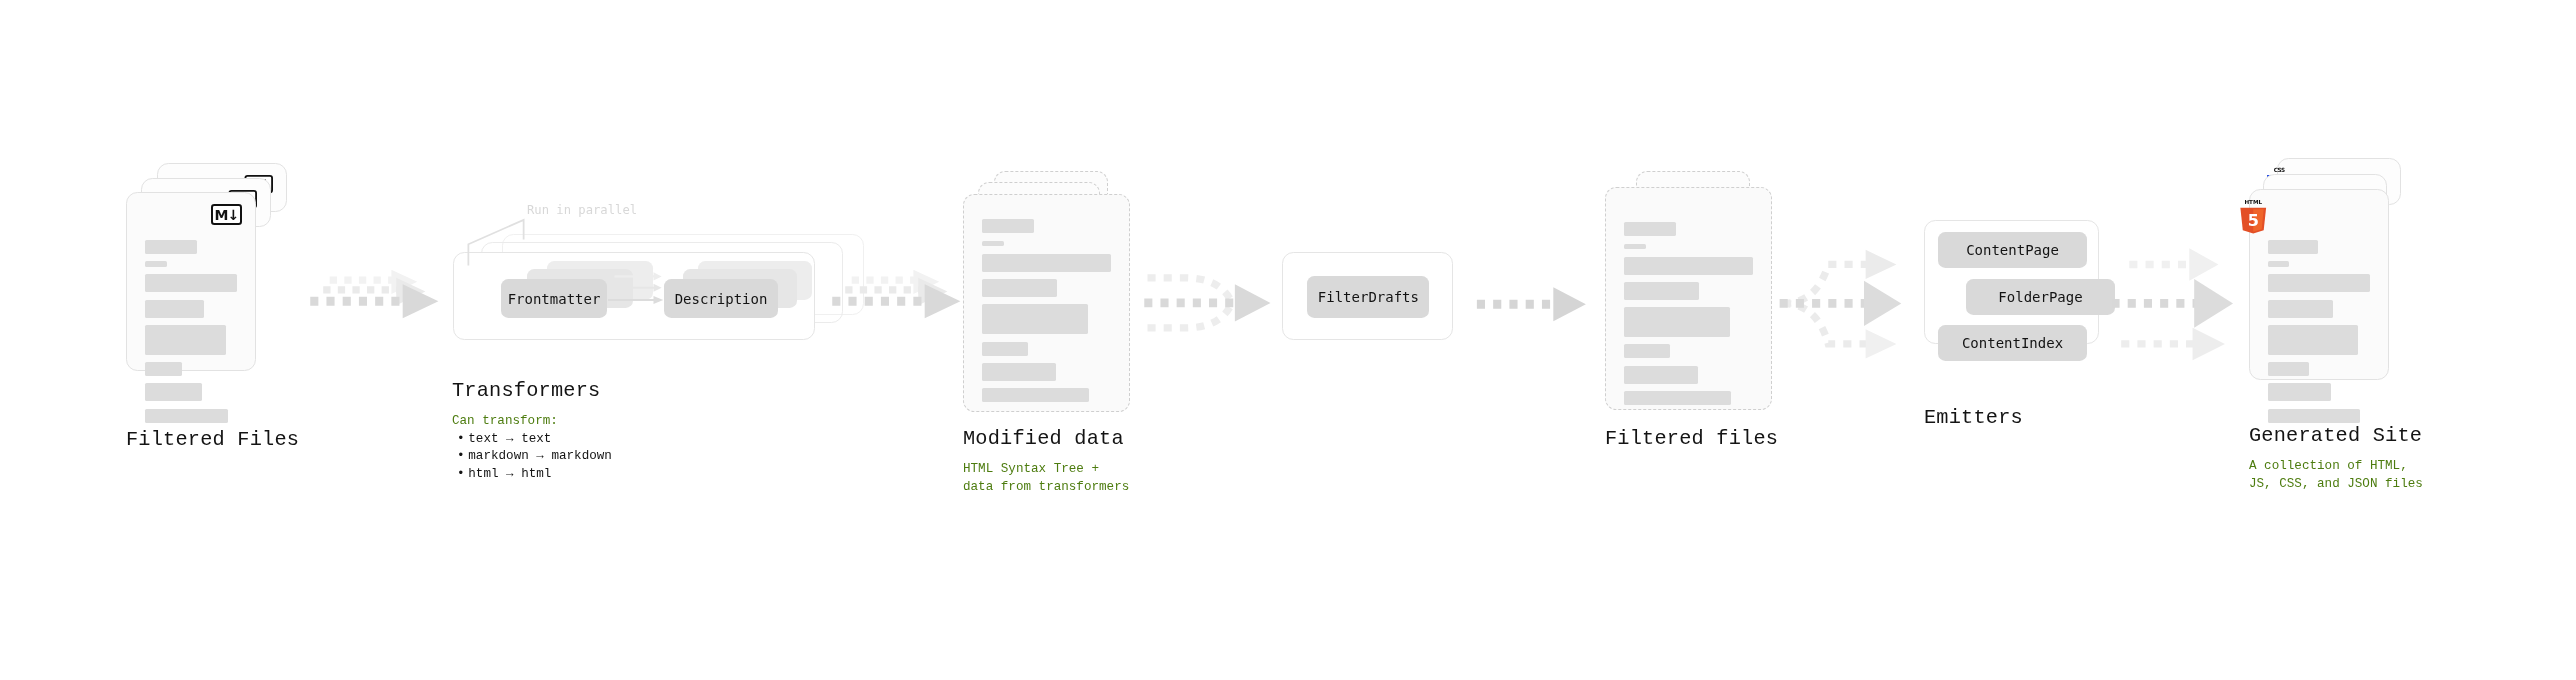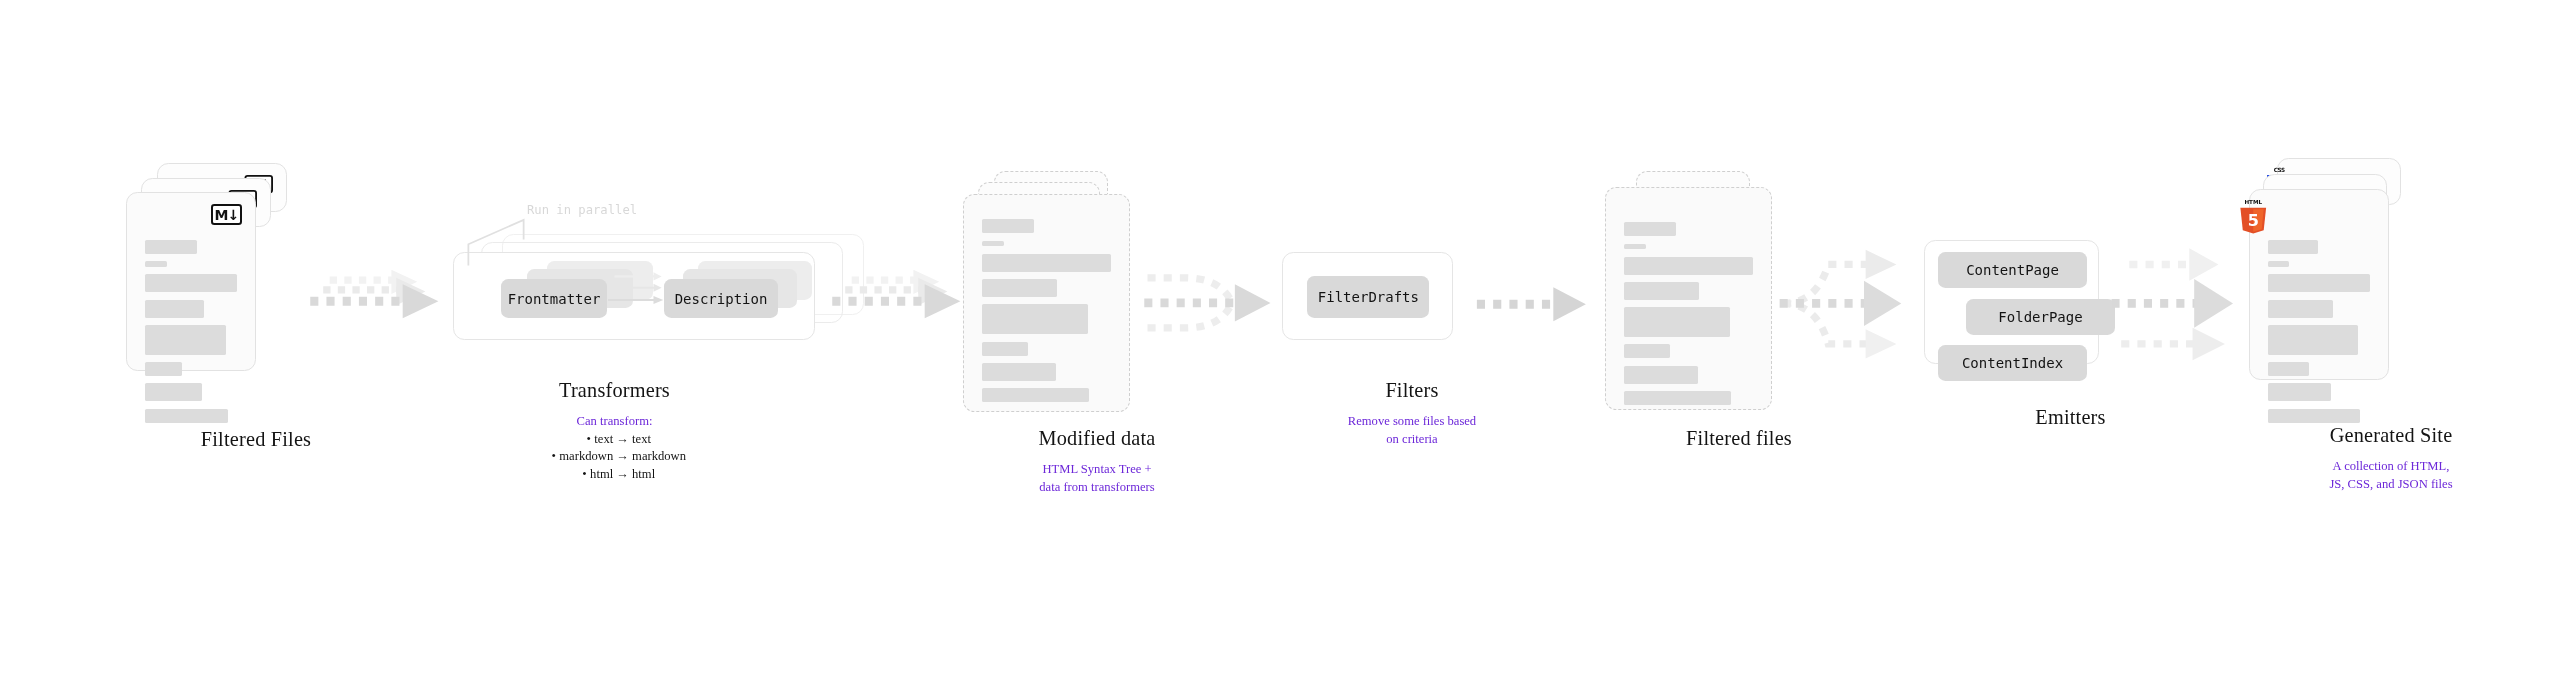--- a/index.html
+++ b/index.html
@@ -94,33 +94,32 @@
     letter-spacing: -0.4px;
   }
   .js-badge {
     width: 28px; height: 17px;
     background: #f7df1e;
   }
 
   
   .caption {
     position: absolute;
-    font-family: Liberation Serif, serif;
+    font-family: Liberation Mono, monospace;
     color: #141414;
-    text-align: center;
   }
   .caption .title {
     font-size: 20.3px;
     letter-spacing: 0.2px;
     white-space: nowrap;
   }
   .caption .sub {
     font-size: 12.6px;
     line-height: 1.38;
-    color: #6d28d9;
+    color: #4d7c0f;
     margin-top: 11.4px;
     white-space: pre-line;
   }
   .caption .sub-tight { margin-top: 8.1px; }
   .bullets {
     margin: 0;
     padding: 0;
     list-style: none;
     font-size: 12.6px;
     line-height: 1.38;
@@ -286,25 +285,20 @@
       <path d="M 14 22 L 60 22 Q 104 22 118 52"></path>
       <path d="M 14 84 L 60 84 Q 104 84 118 54"></path>
     </g>
     <line x1="10" y1="53" x2="128" y2="53" stroke="#d9d9d9" stroke-width="11" stroke-dasharray="10 10"></line>
     <polygon points="122,30 166,53 122,76" fill="#d9d9d9"></polygon>
   </svg>
 
   <div class="groupbox" style="left:1282px; top:252px; width:171px; height:88px;">
     <div class="pill" style="left:24.4px; top:23px; width:122px; height:42px;">FilterDrafts</div>
   </div>
-  <div class="caption" style="left:1282px; top:379px; width:260px;">
-    <div class="title">Filters</div>
-    <div class="sub">Remove some files based
-on criteria</div>
-  </div>
 
   <svg class="abs" style="left:1472px; top:283px;" width="122" height="49" viewBox="0 0 150 60">
     <line x1="6" y1="26" x2="106" y2="26" stroke="#d5d5d5" stroke-width="11" stroke-dasharray="10 10"></line>
     <polygon points="100,5 140,26 100,47" fill="#d5d5d5"></polygon>
   </svg>
 
   <div class="card-stack" style="left:1605px; top:171px;">
     <div class="card dashed" style="left:31px; top:0px; width:114px; height:41px; background:#fcfcfc;"></div>
     <div class="card dashed" style="left:0px; top:16.3px; width:167px; height:223px;">
       <div class="card-body" style="top:34px;">
@@ -327,21 +321,21 @@
     <g fill="none" stroke="#ebebeb" stroke-width="9" stroke-dasharray="10 10" stroke-linecap="butt">
       <path d="M 6 88 Q 48 88 62 40 L 110 40"></path>
       <path d="M 6 88 Q 48 88 62 138 L 110 138"></path>
     </g>
     <polygon points="108,22 146,40 108,58" fill="#ebebeb"></polygon>
     <polygon points="108,120 146,138 108,156" fill="#f0f0f0"></polygon>
     <line x1="2" y1="88" x2="112" y2="88" stroke="#d9d9d9" stroke-width="11" stroke-dasharray="10 10"></line>
     <polygon points="106,60 152,88 106,116" fill="#dcdcdc"></polygon>
   </svg>
 
-  <div class="groupbox" style="left:1924px; top:240px; width:175px; height:124px;">
+  <div class="groupbox" style="left:1924px; top:220px; width:175px; height:124px;">
     <div class="pill" style="left:13px; top:11.4px; width:149px; height:36px;">ContentPage</div>
     <div class="pill" style="left:13px; top:58px; width:149px; height:36px;margin-left:28px;">FolderPage</div>
     <div class="pill" style="left:13px; top:104px; width:149px; height:36px;">ContentIndex</div>
   </div>
   <div class="caption" style="left:1924px; top:406px; width:293px;">
     <div class="title">Emitters</div>
   </div>
 
   <svg class="abs" style="left:2105px; top:232px;" width="154" height="142" viewBox="0 0 190 175">
     <g stroke-linecap="butt">

